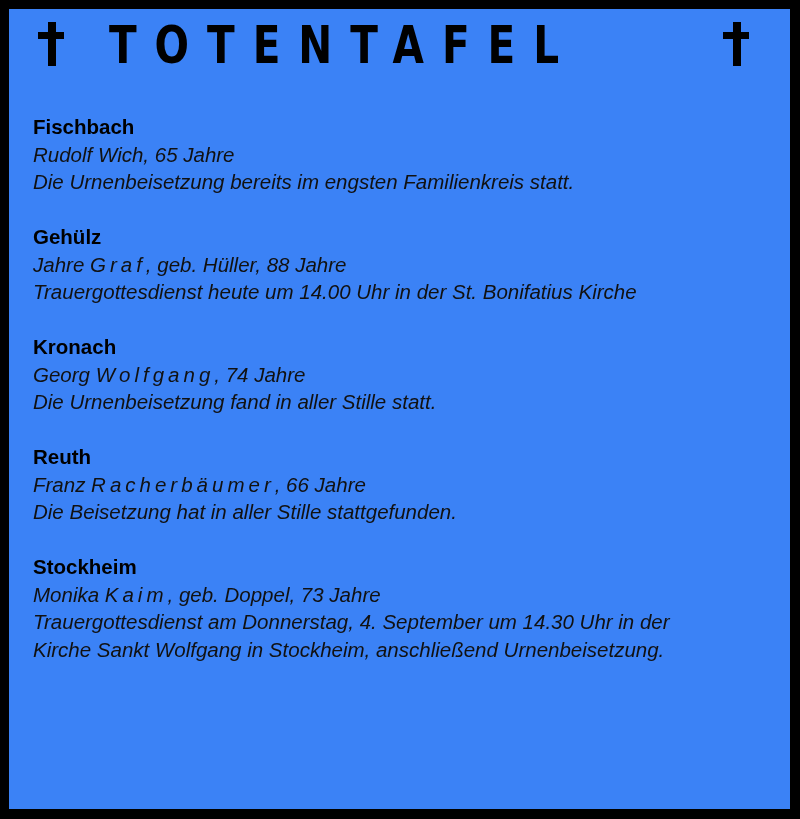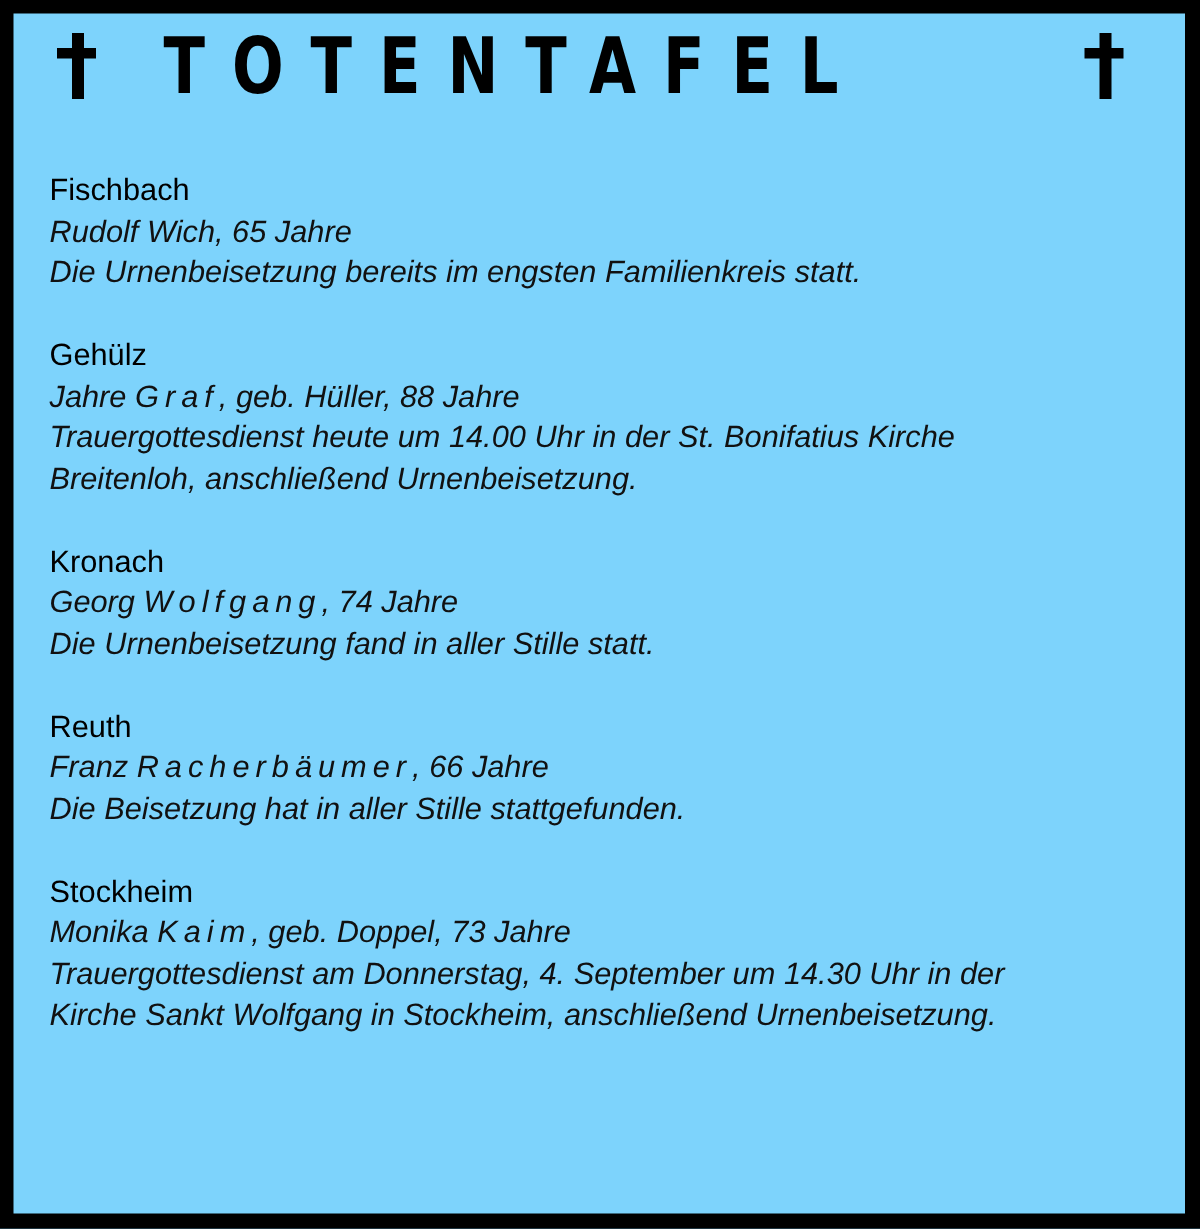--- a/index.html
+++ b/index.html
@@ -1,19 +1,19 @@
 <!DOCTYPE html>
 <html><head>
   <meta charset="utf-8">
   <style>
     html, body { margin: 0; padding: 0; background: #000; }
     body { width: 800px; height: 819px; position: relative; overflow: hidden; }
     .frame {
       position: absolute; left: 9px; top: 9px; width: 781px; height: 800px;
-      background: #7dd3fc;
+      background: #3b82f6;
     }
     .title-row {
       position: absolute; left: 0; top: 0; width: 781px; height: 70px;
     }
     .cross {
       position: absolute; top: 13px; width: 28px; height: 44px;
     }
     .cross .v { position: absolute; left: 10px; top: 0; width: 8px; height: 44px; background: #000; }
     .cross .h { position: absolute; left: 0; top: 10px; width: 26px; height: 7px; background: #000; }
     .cross.left { left: 29px; }
@@ -22,21 +22,21 @@
       position: absolute; left: 100px; top: 6px; width: 560px;
       font-family: "DejaVu Sans", sans-serif; font-weight: bold;
       font-size: 52px; line-height: 60px; letter-spacing: 23px;
       color: #000; white-space: nowrap; transform: scaleX(0.78); transform-origin: left top;
     }
     .entries {
       position: absolute; left: 24px; top: 104px; width: 750px;
       font-family: "Liberation Sans", sans-serif; font-size: 20.5px; line-height: 27.5px; color: #111;
     }
     .entry { margin-bottom: 27.5px; }
-    .entry .place { font-weight: normal; color: #000; }
+    .entry .place { font-weight: bold; color: #000; }
     .entry .line { white-space: nowrap; font-style: italic; }
     .entry .surname { letter-spacing: 4px; text-align: center; }
   </style>
 </head>
 <body>
 
 <div class="frame">
   <div class="title-row">
     <div class="cross left">
       <div class="v"></div>
@@ -53,21 +53,20 @@
     <div class="entry">
       <div class="place">Fischbach</div>
       <div class="line"><span>Rudolf</span> <span>Wich</span><span>, 65 Jahre</span></div>
       <div class="line">Die Urnenbeisetzung bereits im engsten Familienkreis statt.</div>
     </div>
 
     <div class="entry">
       <div class="place">Gehülz</div>
       <div class="line"><span>Jahre</span> <span class="surname">Graf</span><span>, geb. Hüller, 88 Jahre</span></div>
       <div class="line">Trauergottesdienst heute um 14.00 Uhr in der St. Bonifatius Kirche</div>
-      <div class="line">Breitenloh, anschließend Urnenbeisetzung.</div>
     </div>
 
 
     <div class="entry">
       <div class="place">Kronach</div>
       <div class="line"><span>Georg</span> <span class="surname">Wolfgang</span><span>, 74 Jahre</span></div>
       <div class="line">Die Urnenbeisetzung fand in aller Stille statt.</div>
     </div>
 
     <div class="entry">

